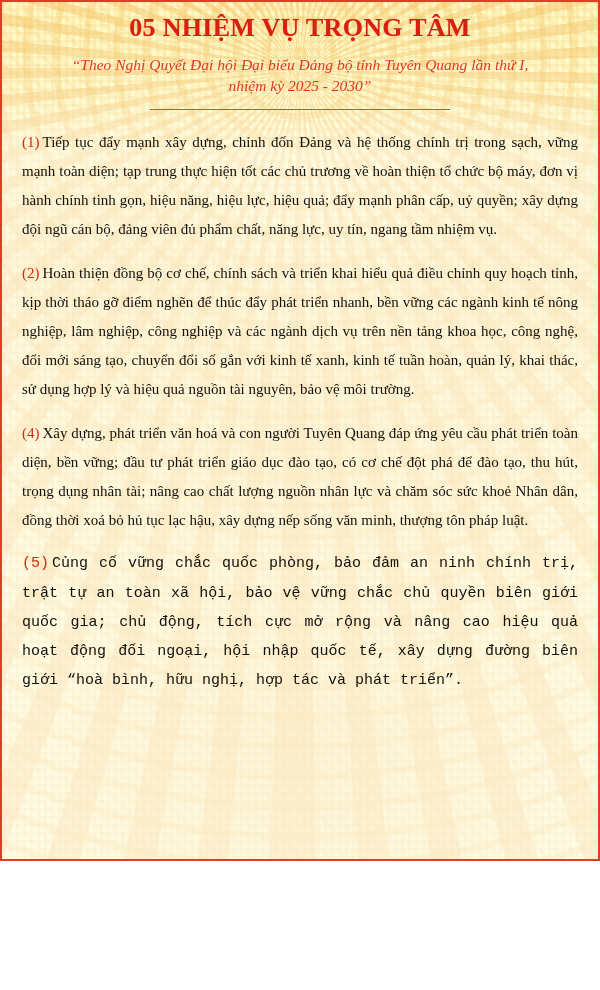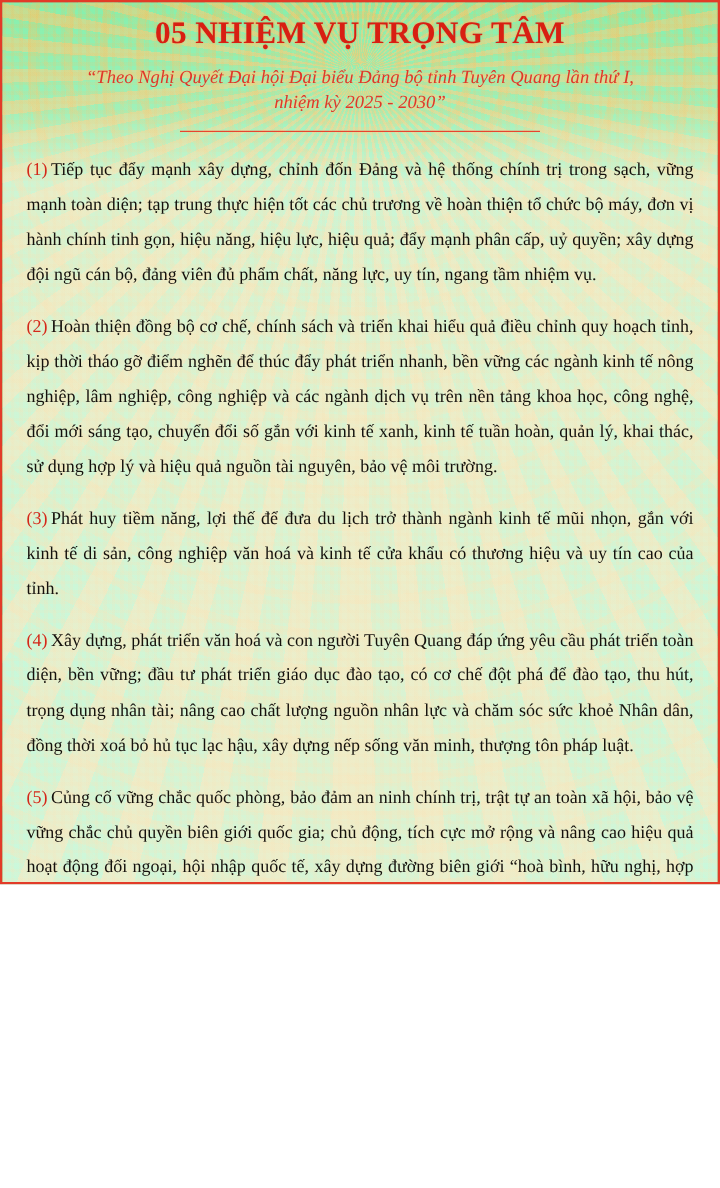--- a/index.html
+++ b/index.html
@@ -4,24 +4,24 @@
 <style>
   html, body {
     margin: 0;
     padding: 0;
     background: #ffffff;
   }
 
   #poster {
     position: relative;
     width: 600px;
-    height: 737px;
+    height: 861px;
     box-sizing: border-box;
     overflow: hidden;
-    background-color: #86efac;
+    background-color: #fef9c3;
     border: 2px solid #e23b28;
     font-family: "Liberation Serif", "DejaVu Serif", serif;
   }
 
   
   .wm {
     position: absolute;
     inset: 0;
     pointer-events: none;
     z-index: 0;
@@ -117,20 +117,21 @@
     font-size: 15px;
     line-height: 29.2px;
     color: #14100c;
     text-align: justify;
     text-justify: inter-word;
     hyphens: none;
   }
 
   .task:last-child {
     margin-bottom: 17px;
+    font-family: Liberation Mono, monospace;
   }
 
   .marker {
     color: #d4281a;
     margin-right: 3px;
   }
 </style>
 </head>
 <body>
 
@@ -153,23 +154,20 @@
     <div class="body">
 
       <p class="task">
         <span class="marker">(1)</span><span>Tiếp tục đẩy mạnh xây dựng, chỉnh đốn Đảng và hệ thống chính trị trong sạch, vững mạnh toàn diện; tạp trung thực hiện tốt các chủ trương về hoàn thiện tổ chức bộ máy, đơn vị hành chính tinh gọn, hiệu năng, hiệu lực, hiệu quả; đẩy mạnh phân cấp, uỷ quyền; xây dựng đội ngũ cán bộ, đảng viên đủ phẩm chất, năng lực, uy tín, ngang tầm nhiệm vụ.</span>
       </p>
 
       <p class="task">
         <span class="marker">(2)</span><span>Hoàn thiện đồng bộ cơ chế, chính sách và triển khai hiểu quả điều chỉnh quy hoạch tỉnh, kịp thời tháo gỡ điểm nghẽn để thúc đẩy phát triển nhanh, bền vững các ngành kinh tế nông nghiệp, lâm nghiệp, công nghiệp và các ngành dịch vụ trên nền tảng khoa học, công nghệ, đổi mới sáng tạo, chuyển đổi số gắn với kinh tế xanh, kinh tế tuần hoàn, quản lý, khai thác, sử dụng hợp lý và hiệu quả nguồn tài nguyên, bảo vệ môi trường.</span>
       </p>
 
-      <p class="task">
-        <span class="marker">(3)</span><span>Phát huy tiềm năng, lợi thế để đưa du lịch trở thành ngành kinh tế mũi nhọn, gắn với kinh tế di sản, công nghiệp văn hoá và kinh tế cửa khẩu có thương hiệu và uy tín cao của tỉnh.</span>
-      </p>
 
       <p class="task">
         <span class="marker">(4)</span><span>Xây dựng, phát triển văn hoá và con người Tuyên Quang đáp ứng yêu cầu phát triển toàn diện, bền vững; đầu tư phát triển giáo dục đào tạo, có cơ chế đột phá để đào tạo, thu hút, trọng dụng nhân tài; nâng cao chất lượng nguồn nhân lực và chăm sóc sức khoẻ Nhân dân, đồng thời  xoá bỏ hủ tục lạc hậu, xây dựng nếp sống văn minh, thượng tôn pháp luật.</span>
       </p>
 
       <p class="task">
         <span class="marker">(5)</span><span>Củng cố vững chắc quốc phòng, bảo đảm an ninh chính trị, trật tự an toàn xã hội, bảo vệ vững chắc chủ quyền biên giới quốc gia; chủ động, tích cực mở rộng và nâng cao hiệu quả hoạt động đối ngoại, hội nhập quốc tế, xây dựng đường biên giới “hoà bình, hữu nghị, hợp tác và phát triển”.</span>
       </p>
 
     </div>

